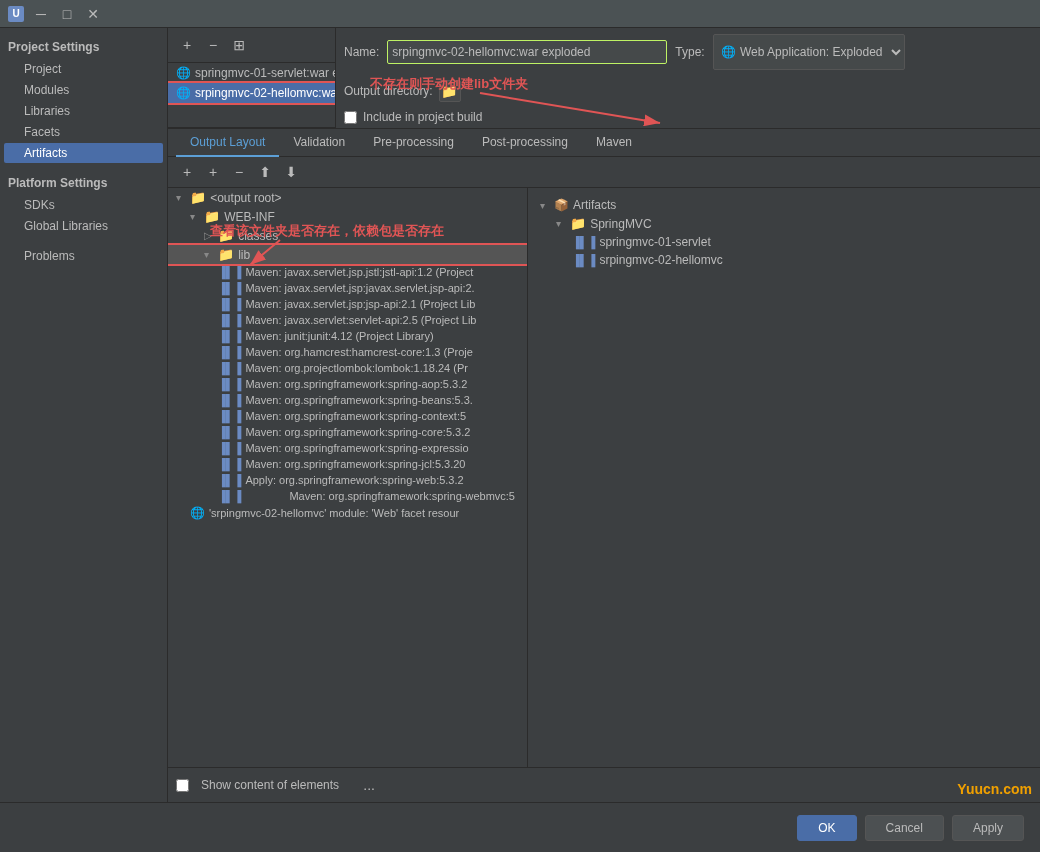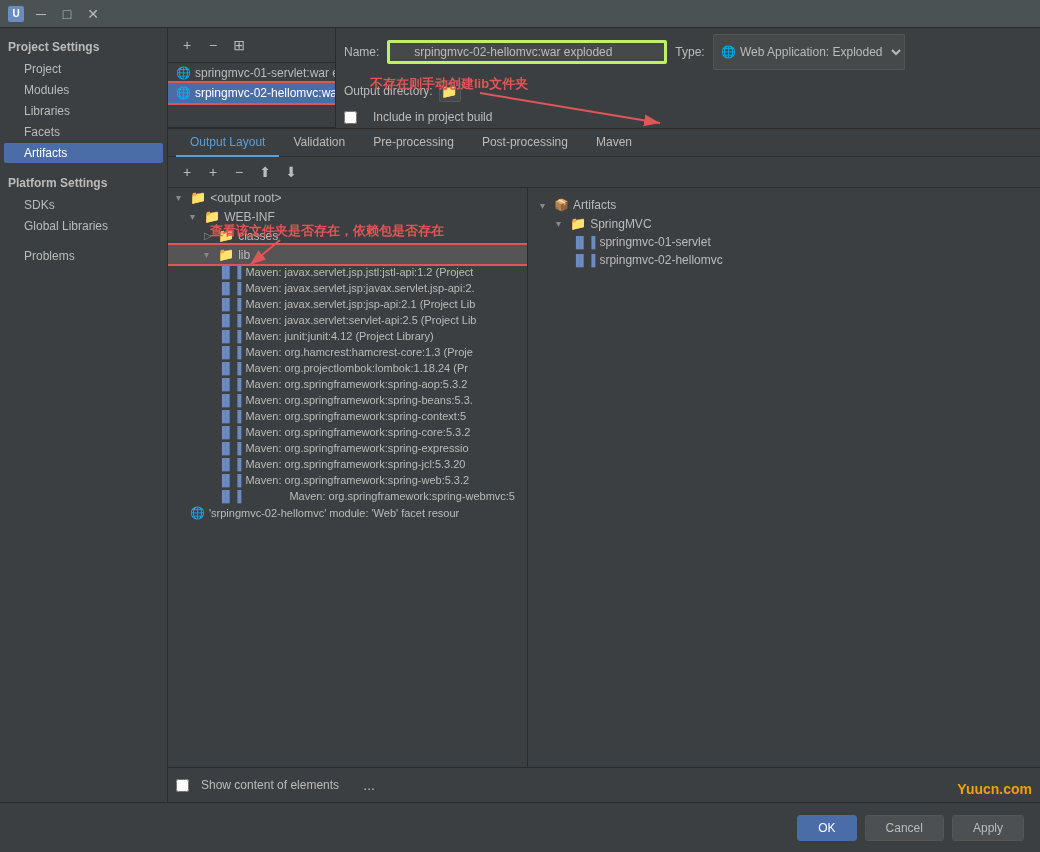--- a/index.html
+++ b/index.html
@@ -121,23 +121,23 @@
       padding: 6px 8px;
       gap: 8px;
       background: #3c3f41;
     }
     .name-type-row label {
       color: #bbbbbb;
       font-size: 12px;
     }
     .name-input {
       background: #45494a;
-      border: 3px solid #bef264;
-      color: #bbbbbb;
-      padding: 2px 24px;
+      border: 1px solid #bef264;
+      color: #bbbbbb;
+      padding: 2px 4px;
       font-size: 12px;
       width: 280px;
       height: 24px;
       border-radius: 2px;
     }
     .type-select {
       background: #45494a;
       border: 1px solid #555;
       color: #bbbbbb;
       padding: 2px 4px;
@@ -173,21 +173,21 @@
       cursor: pointer;
       border-radius: 2px;
       display: flex; align-items: center; justify-content: center;
     }
 
     
     .include-row {
       display: flex;
       align-items: center;
       padding: 4px 8px;
-      gap: 16px;
+      gap: 6px;
     }
     .include-row input[type=checkbox] { cursor: pointer; }
     .include-row label { color: #bbbbbb; font-size: 12px; }
 
     
     .tabs-bar {
       display: flex;
       border-bottom: 1px solid #2b2b2b;
       background: #3c3f41;
       padding: 0 8px;
@@ -544,21 +544,21 @@
           <span style="font-size:11px;">Maven: org.springframework:spring-expressio</span>
         </div>
         <div class="tree-item">
           <span class="tree-indent" style="width:46px"></span>
           <span class="jar-icon">▐▌▐</span>
           <span style="font-size:11px;">Maven: org.springframework:spring-jcl:5.3.20</span>
         </div>
         <div class="tree-item">
           <span class="tree-indent" style="width:46px"></span>
           <span class="jar-icon">▐▌▐</span>
-          <span style="font-size:11px;">Maven: org.springframework:spring-web:5.3.2</span>
+          <span style="font-size:11px;">Apply: org.springframework:spring-web:5.3.2</span>
         </div>
         <div class="tree-item">
           <span class="tree-indent" style="width:46px"></span>
           <span class="jar-icon">▐▌▐</span>
           <span style="font-size:11px;margin-left:44px;">Maven: org.springframework:spring-webmvc:5</span>
         </div>
 
         <div class="tree-item">
           <span class="tree-indent" style="width:18px"></span>
           <span style="color:#5c9fd6; margin-right:4px;">🌐</span>

